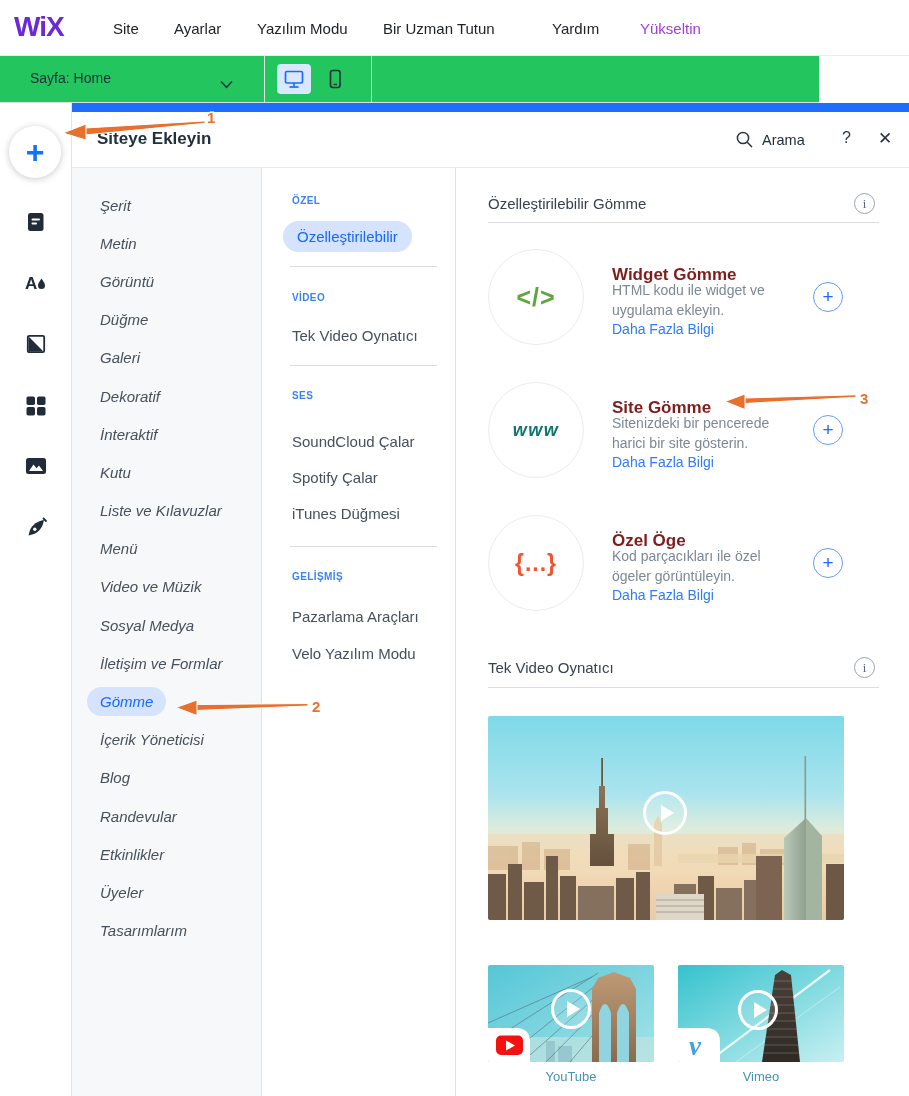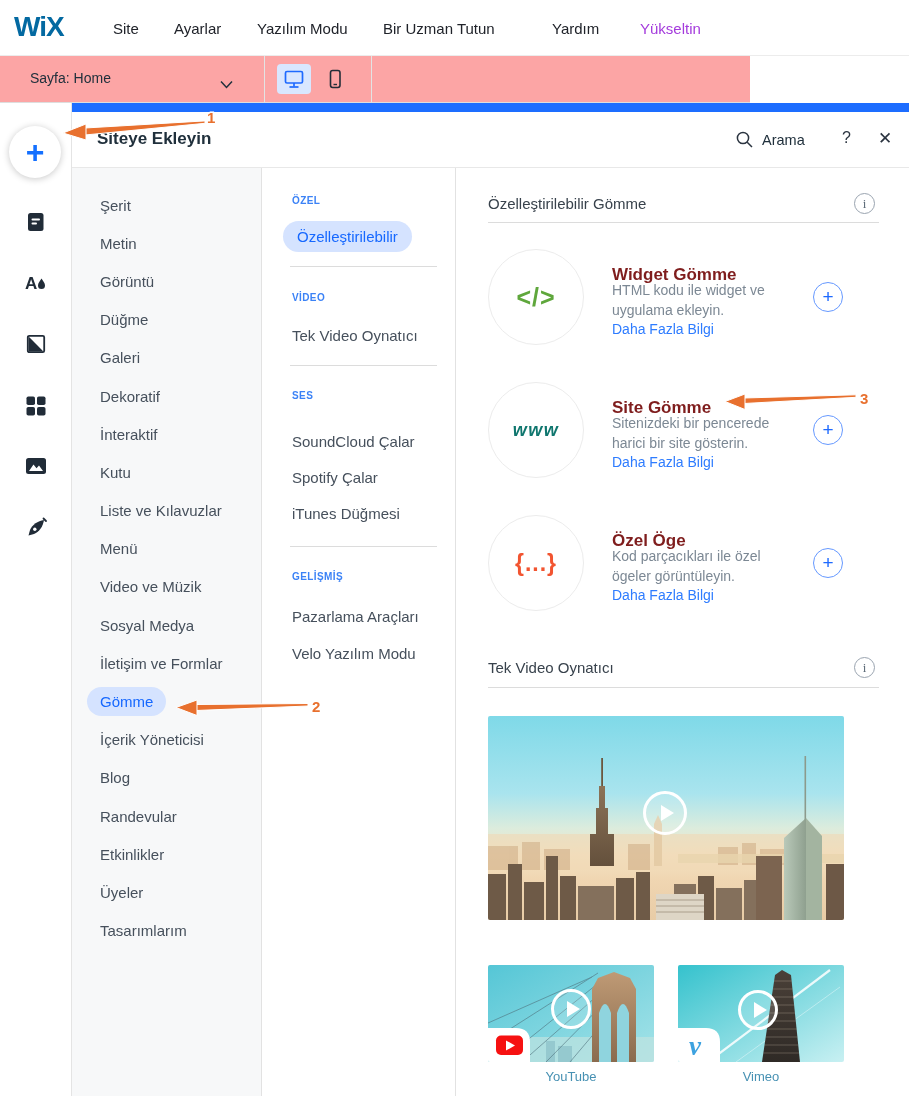--- a/index.html
+++ b/index.html
@@ -4,28 +4,28 @@
 <style>
   * { margin:0; padding:0; box-sizing:border-box; }
   body { background:#fff; font-family:"Liberation Sans", sans-serif; }
   .page { position:relative; width:909px; height:1096px; background:#fff; overflow:hidden;
           font-family:"Liberation Sans", sans-serif; color:#20303c; }
 
   
   .topbar { position:absolute; left:0; top:0; width:909px; height:56px; background:#fff;
             border-bottom:1px solid #ececec; }
   .logo { position:absolute; left:14px; top:11px; font-size:28px; font-weight:800;
-          letter-spacing:-1px; color:#0369a1; }
+          letter-spacing:-1px; color:#6d28d9; }
   .nav-item { position:absolute; top:20px; font-size:15px; color:#20232a; cursor:pointer; white-space:nowrap; }
   .nav-site{left:113px}.nav-settings{left:174px}.nav-devmode{left:257px}
   .nav-hire{left:383px}.nav-help{left:552px}
   .nav-upgrade{left:640px;color:#a43bdc}
 
   
-  .toolbar { position:absolute; left:0; top:56px; width:750px; height:47px; background:#fca5a5;
+  .toolbar { position:absolute; left:0; top:56px; width:819px; height:47px; background:#22c55e;
              border-bottom:1px solid #dedede; }
   .page-selector { position:absolute; left:30px; top:14px; font-size:14px; color:#20303c; cursor:pointer; }
   .chevron { position:absolute; left:220px; top:19px; }
   .vsep { position:absolute; top:0; width:1px; height:46px; background:#e3e3e3; }
   .sep1{left:264px}.sep2{left:371px}
   .devbtn { position:absolute; top:8px; width:34px; height:30px; border-radius:4px;
             display:flex; align-items:center; justify-content:center; cursor:pointer; }
   .btn-desktop{left:277px; background:#d9e7ff;}
   .btn-mobile{left:318px;}
 
@@ -44,21 +44,21 @@
   .panel-header { position:absolute; left:72px; top:112px; width:837px; height:56px; background:#fff;
                   border-bottom:1px solid #e8e8e8; }
   .panel-title { position:absolute; left:25px; top:17px; font-size:17px; font-weight:bold; color:#20303c; }
   .search { position:absolute; left:663px; top:18px; display:flex; align-items:center; gap:8px; cursor:pointer; }
   .search-label { font-size:14.5px; color:#20303c; }
   .help-btn { position:absolute; left:770px; top:17px; font-size:16px; color:#2b3440; cursor:pointer; }
   .close-btn { position:absolute; left:806px; top:16px; font-size:17px; color:#2b3440; cursor:pointer; }
 
   
   .col1 { position:absolute; left:72px; top:168px; width:190px; height:928px; background:#f7f8f9;
-          border-right:1px solid #e2e2e2; }
+          border-right:1px solid #e2e2e2;font-style:italic; }
   .col1 ul { list-style:none; padding-top:18px; }
   .col1 li { height:38.2px; display:flex; align-items:center; padding-left:28px;
              font-size:15px; color:#46505c; cursor:pointer; white-space:nowrap; }
   .cat-pill { background:#d5e3ff; color:#1668ff; border-radius:16px; padding:6px 13px; margin-left:-13px; }
 
   
   .col2 { position:absolute; left:262px; top:168px; width:193px; height:928px; background:#fff; }
   .c2 { position:absolute; left:30px; white-space:nowrap; }
   .c2-header { font-size:10px; font-weight:bold; color:#3b82f6; letter-spacing:.4px; }
   .c2-item { font-size:15px; color:#46505c; cursor:pointer; }

